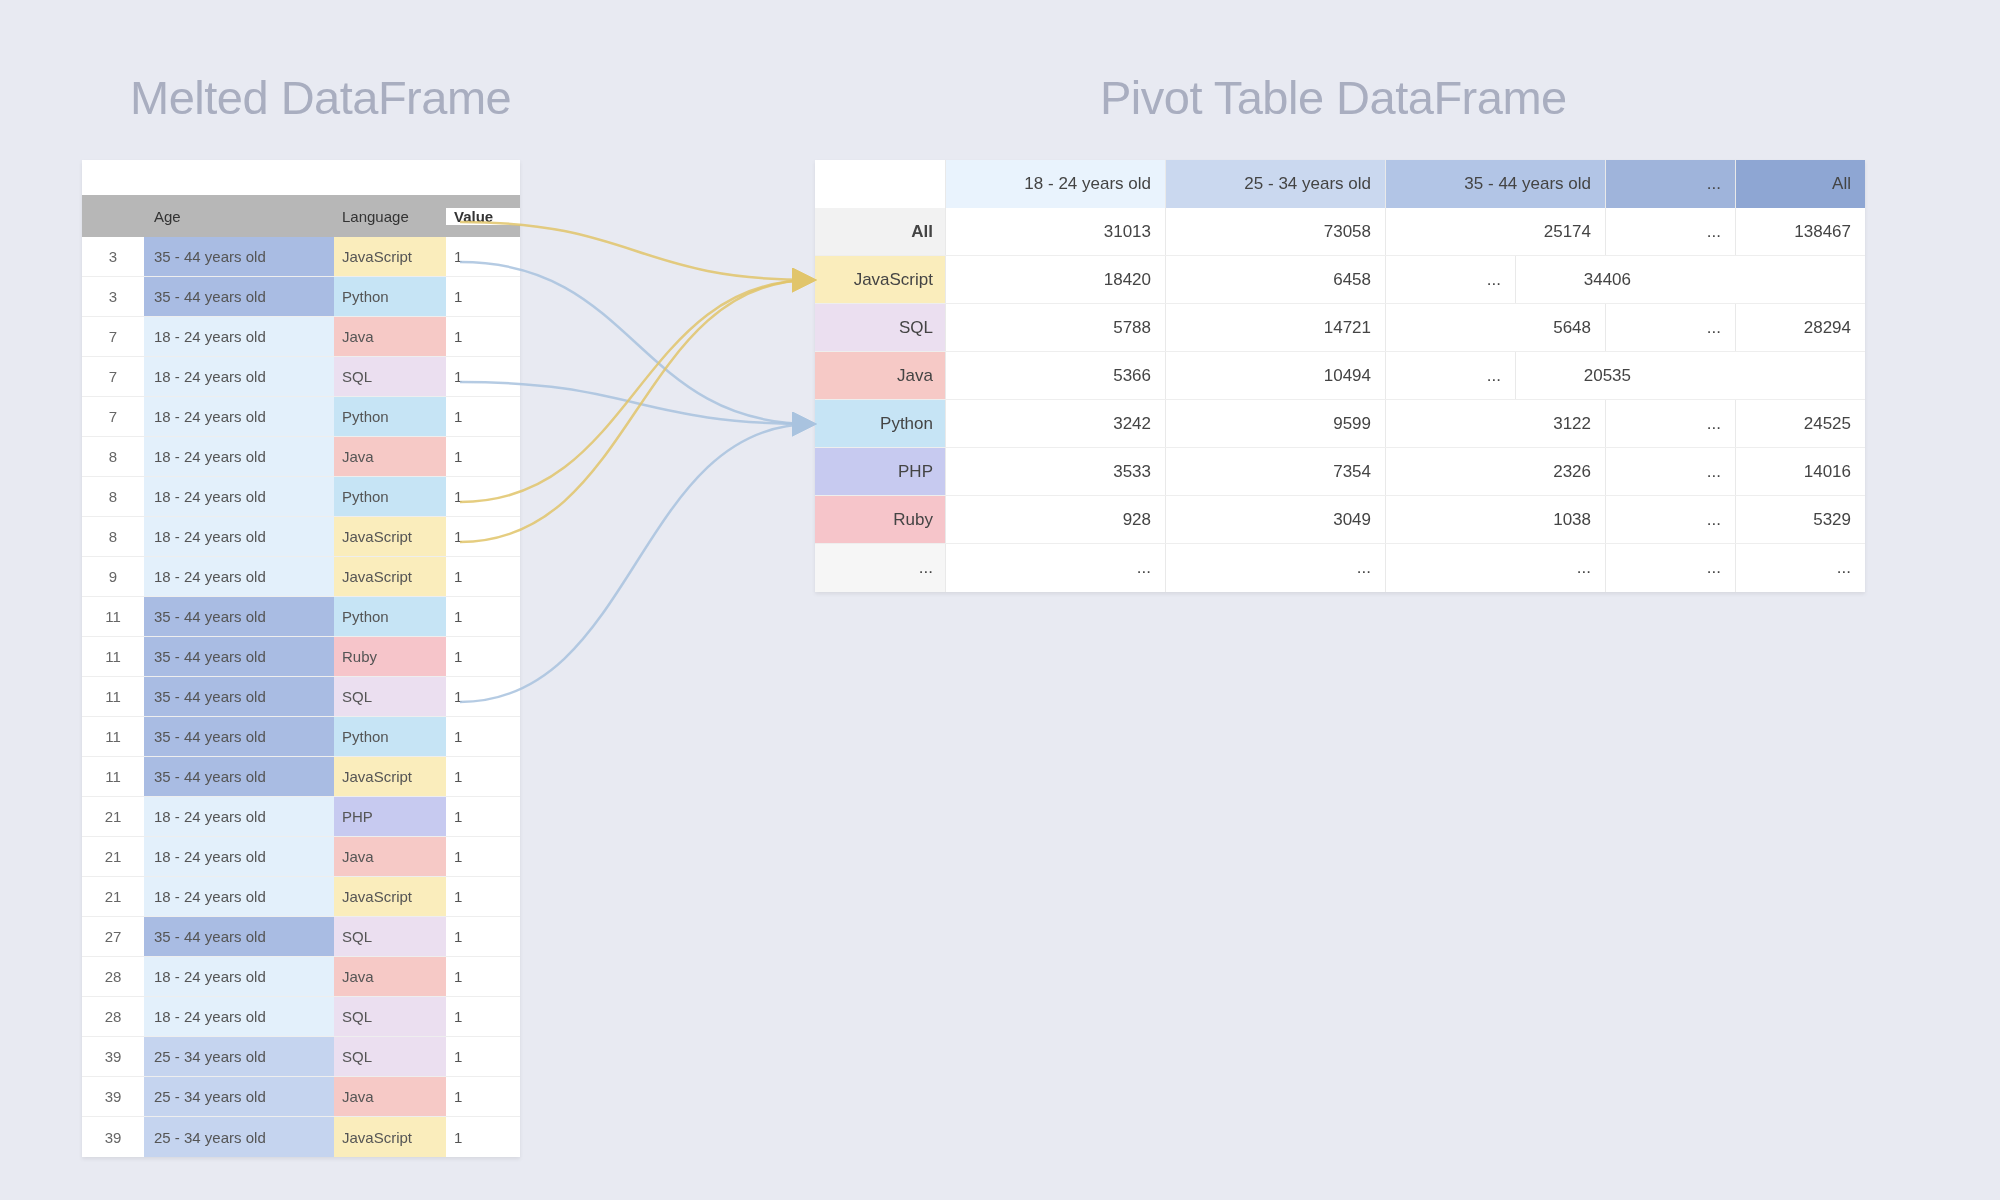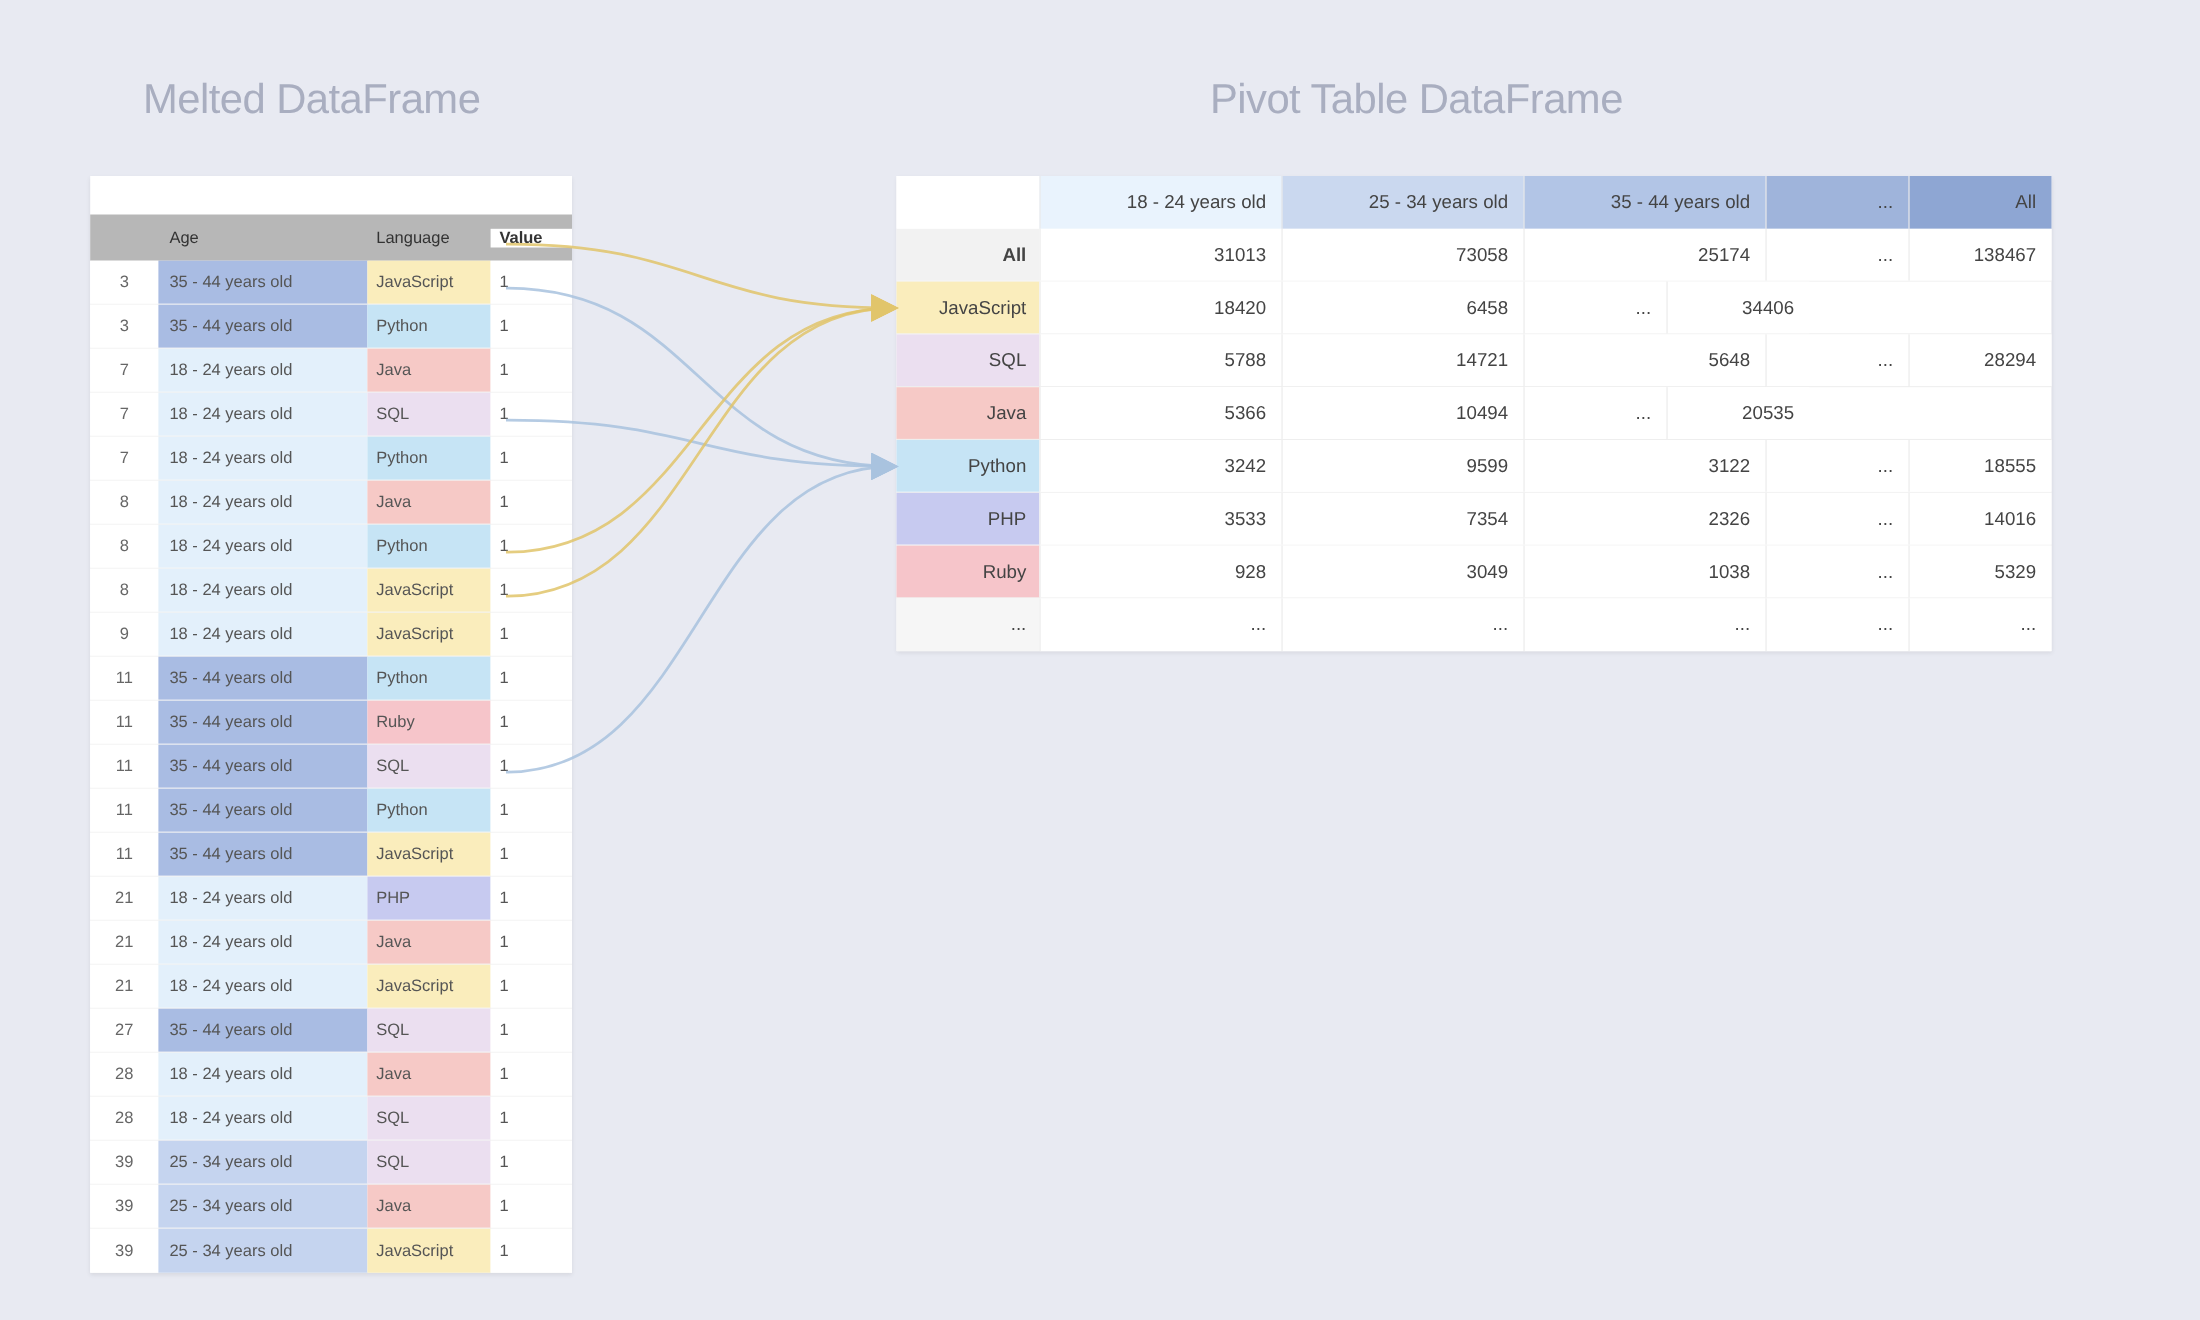--- a/index.html
+++ b/index.html
@@ -6,21 +6,21 @@
   body {
     background: #e8eaf2;
     font-family: -apple-system, BlinkMacSystemFont, "Segoe UI", Arial, sans-serif;
     width: 2000px;
     height: 1200px;
     position: relative;
     overflow: hidden;
   }
   .title {
     position: absolute;
-    font-size: 38px;
+    font-size: 47px;
     font-weight: 400;
     color: #a9aec0;
     letter-spacing: -0.5px;
   }
   .title-left { left: 130px; top: 70px; }
   .title-right { left: 1100px; top: 70px; }
 
   
   .melted {
     position: absolute;
@@ -342,21 +342,21 @@
         <div class="pc ">10494</div>
         <div class="pc pc-dots">...</div>
         <div class="pc pc-all">20535</div>
       </div>
       <div class="prow ">
         <div class="pc0 label-Python">Python</div>
         <div class="pc ">3242</div>
         <div class="pc ">9599</div>
         <div class="pc ">3122</div>
         <div class="pc pc-dots">...</div>
-        <div class="pc pc-all">18555</div>
+        <div class="pc pc-all">24525</div>
       </div>
       <div class="prow ">
         <div class="pc0 label-PHP">PHP</div>
         <div class="pc ">3533</div>
         <div class="pc ">7354</div>
         <div class="pc ">2326</div>
         <div class="pc pc-dots">...</div>
         <div class="pc pc-all">14016</div>
       </div>
       <div class="prow ">

